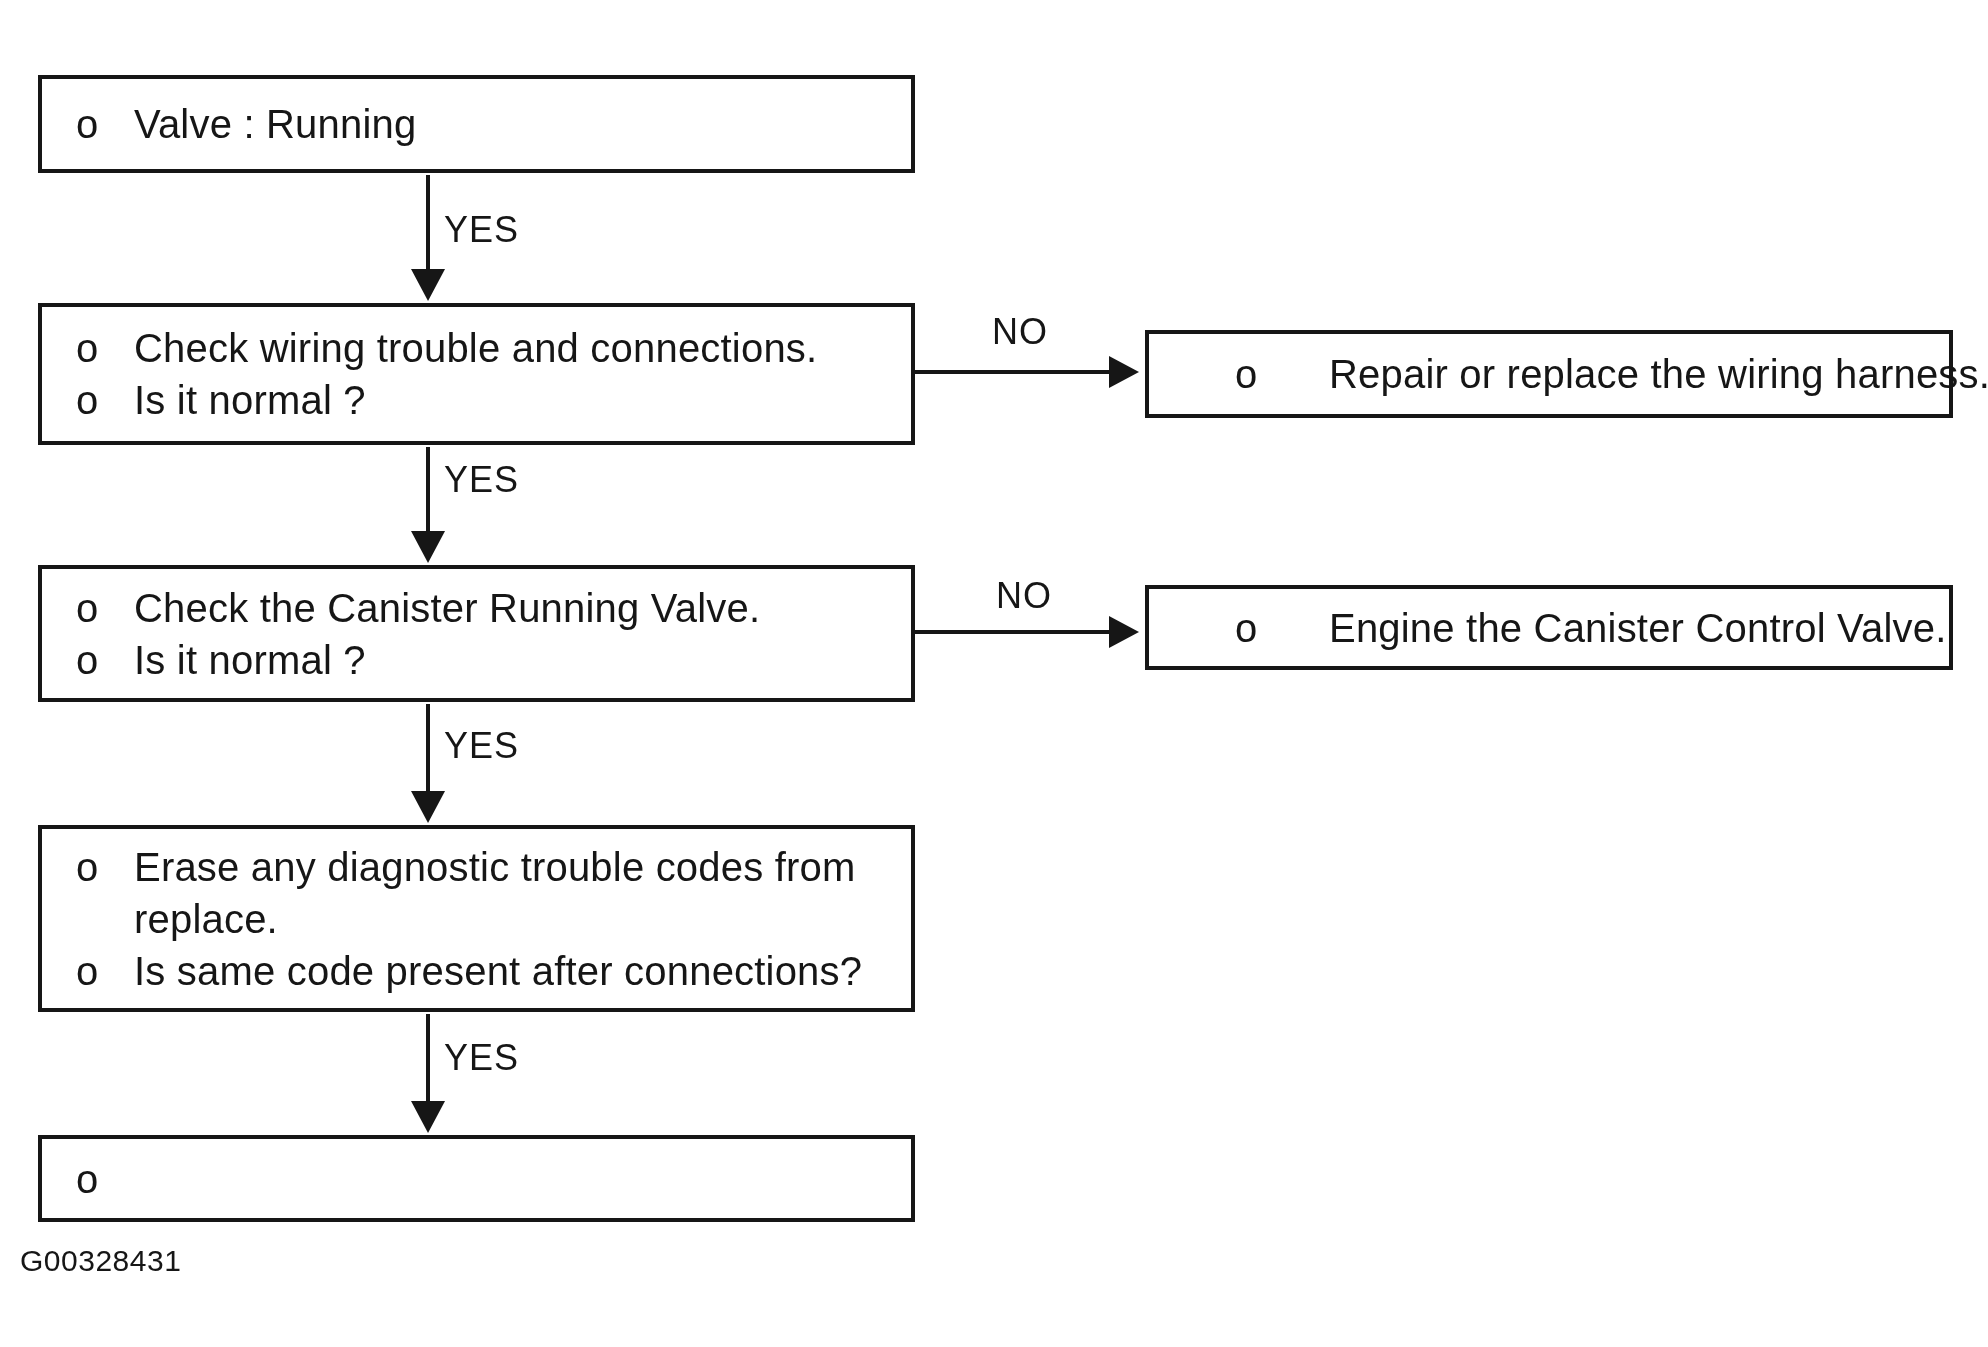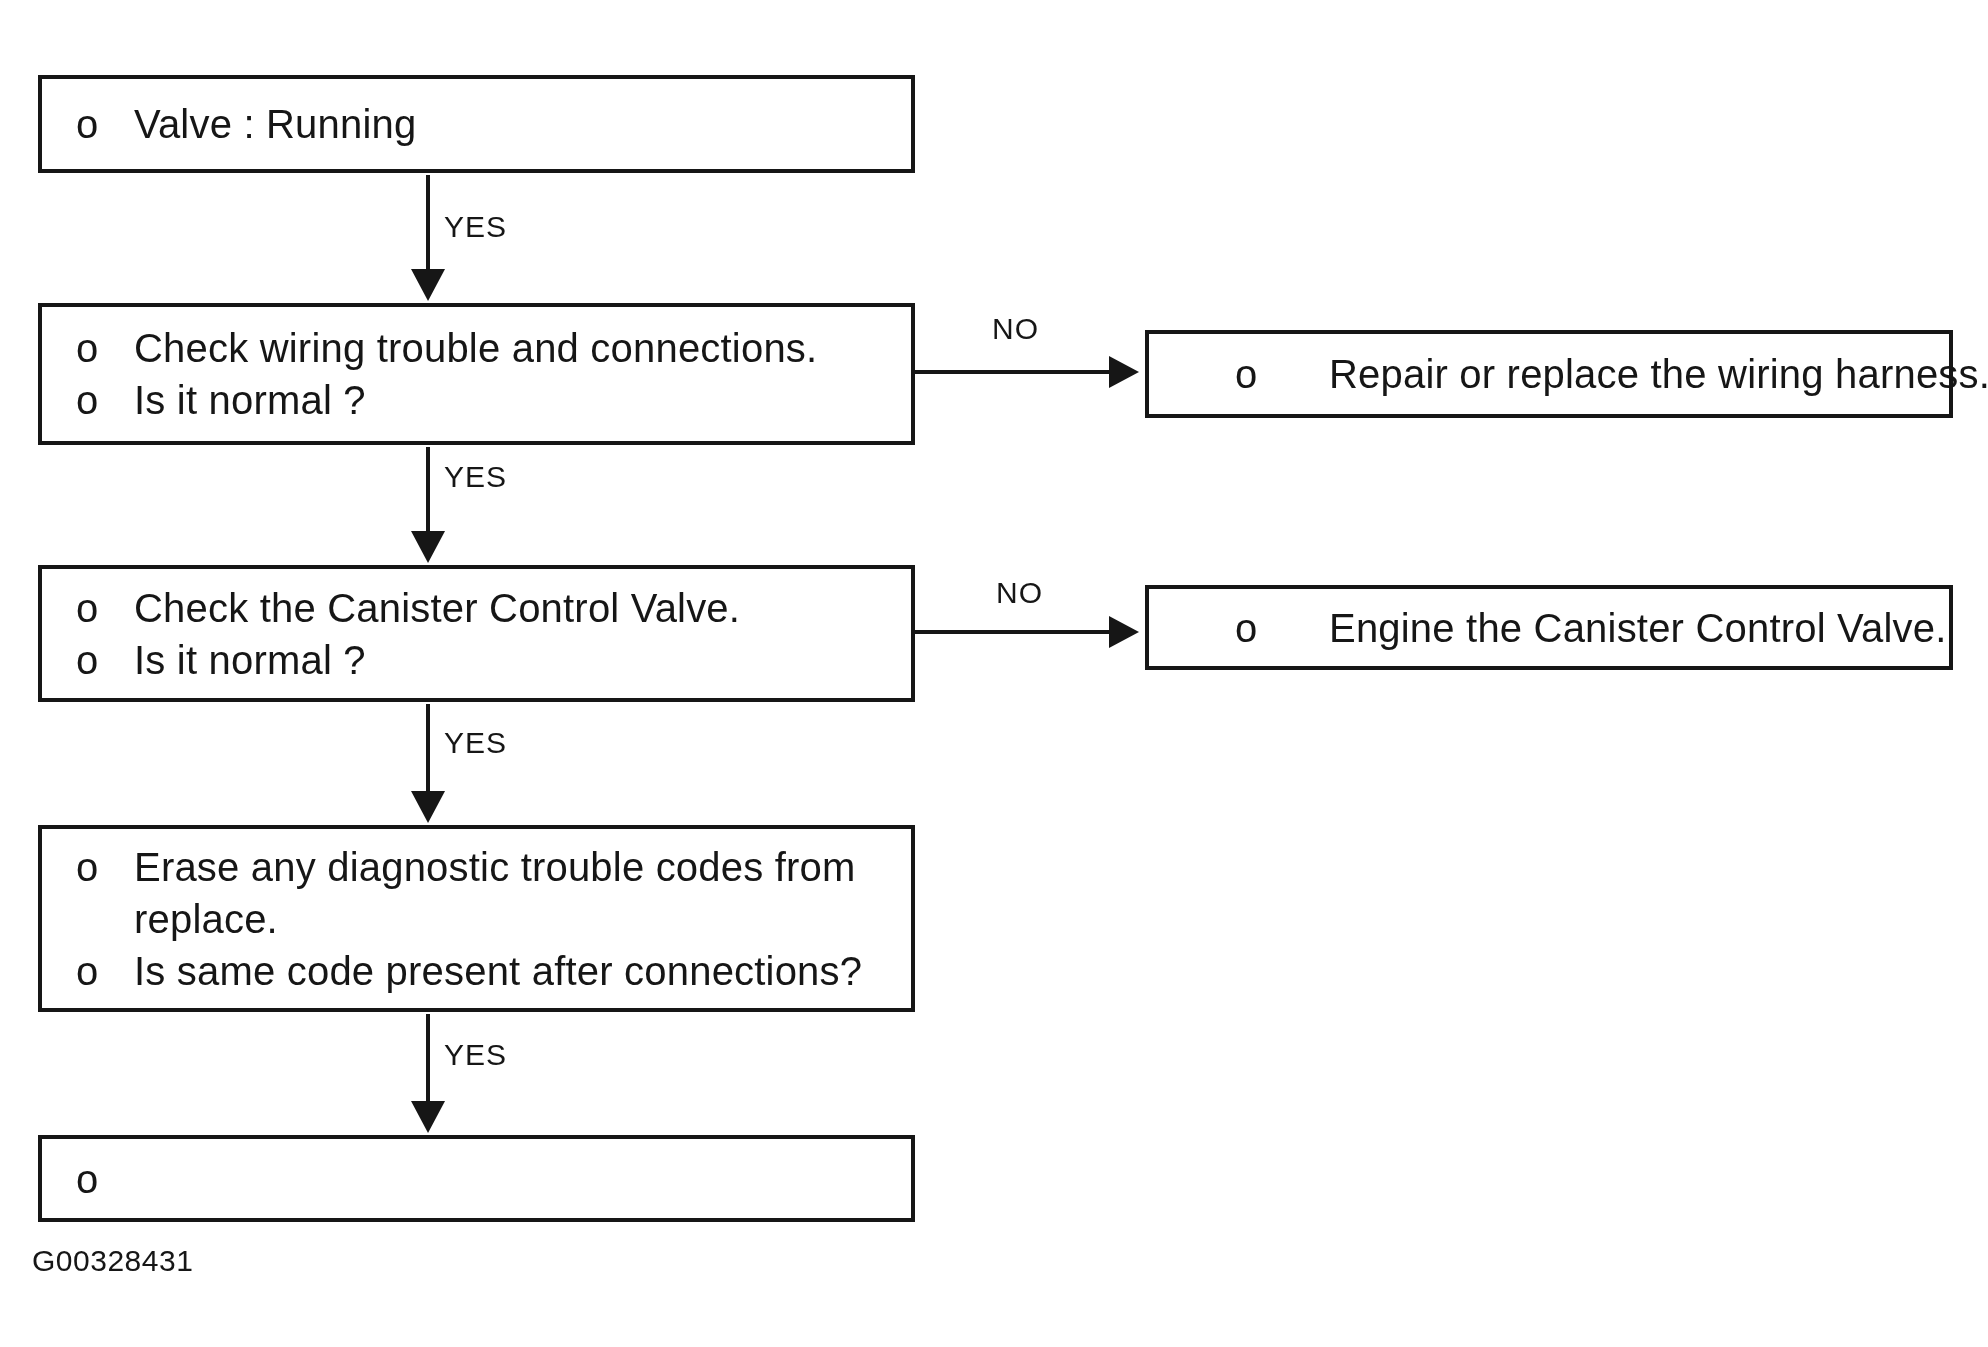--- a/index.html
+++ b/index.html
@@ -76,27 +76,27 @@
   }
   .head-right{
     position:absolute;
     width:0;height:0;
     border-top:16px solid transparent;
     border-bottom:16px solid transparent;
     border-left:30px solid var(--ink);
   }
   .edge-label{
     position:absolute;
-    font-size:30px;
+    font-size:36px;
     line-height:1;
     letter-spacing:1px;
   }
   .figure-id{
     position:absolute;
-    left:32px;
+    left:20px;
     top:1246px;
     font-size:30px;
     line-height:1;
     letter-spacing:0.5px;
   }
 </style>
 </head>
 <body>
 
 <div id="canvas">
@@ -134,21 +134,21 @@
     </div>
   </div>
 
   <div class="varrow-line" style="left:426px;top:447px;height:86px;"></div>
   <div class="head-down" style="left:411px;top:531px;"></div>
   <span class="edge-label" style="left:444px;top:462px;">YES</span>
 
   <div class="node left-col" style="top:565px;height:137px;">
     <div class="line">
       <span class="bullet">o</span>
-      <span>Check the Canister Control Valve.</span>
+      <span>Check the Canister Running Valve.</span>
     </div>
     <div class="line">
       <span class="bullet">o</span>
       <span>Is it normal ?</span>
     </div>
   </div>
 
   <div class="harrow-line" style="left:915px;top:630px;width:198px;"></div>
   <div class="head-right" style="left:1109px;top:616px;"></div>
   <span class="edge-label" style="left:996px;top:578px;">NO</span>

